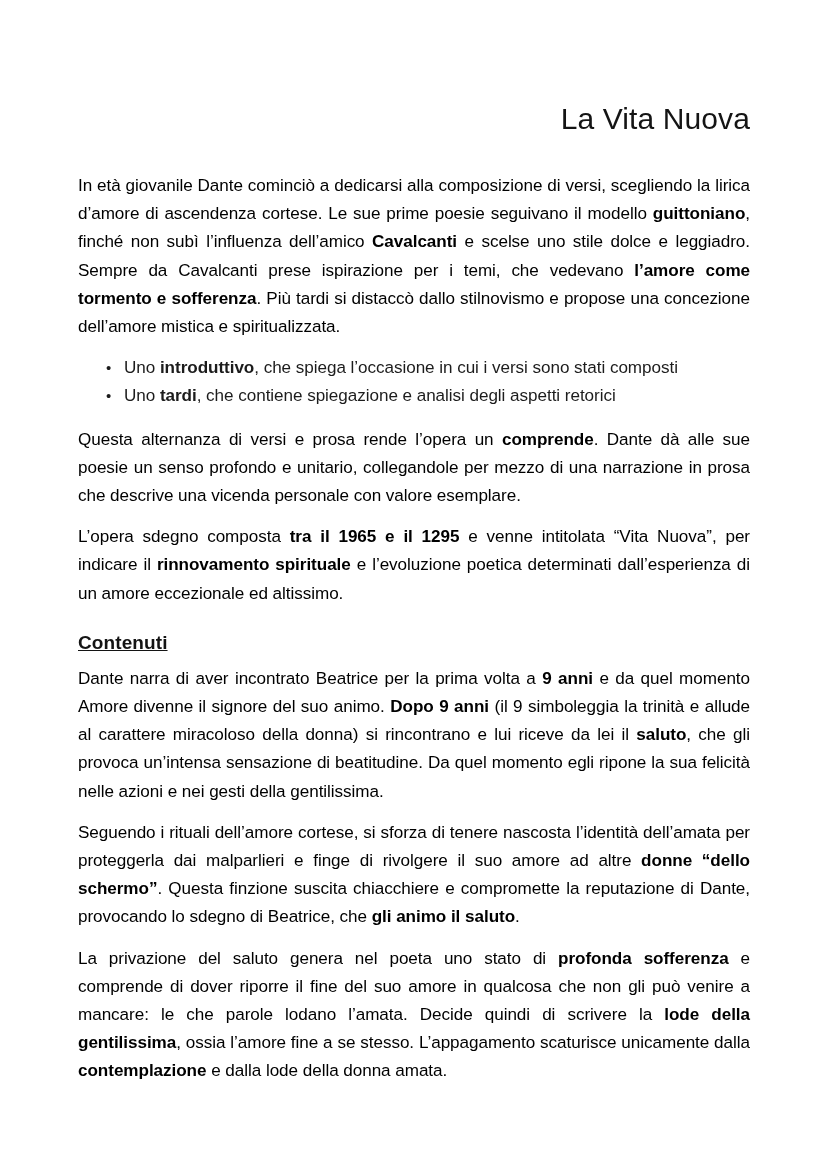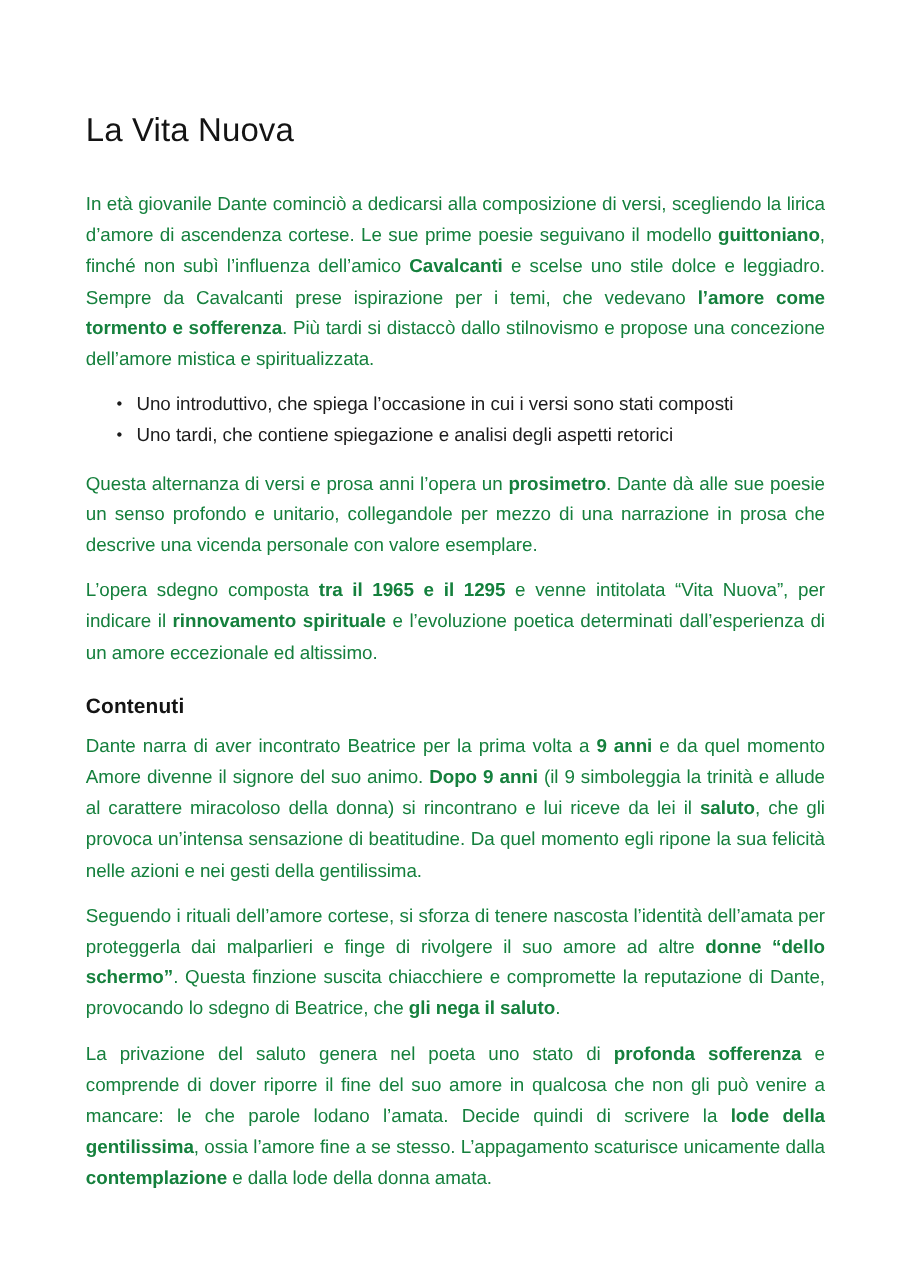--- a/index.html
+++ b/index.html
@@ -19,52 +19,53 @@
     box-sizing: border-box;
     width: 828px;
     height: 1171px;
     padding: 0 78px;
     position: relative;
     background: #ffffff;
   }
   .doc-title {
     margin: 0;
     padding-top: 101px;
-    text-align: left;
+    text-align: right;
     font-size: 30px;
     font-weight: 400;
     line-height: 36px;
     letter-spacing: 0.1px;
     color: #141414;
   }
   .body-block {
     margin-top: 35px;
   }
   p.para {
     margin: 0 0 13px 0;
     font-size: 17.1px;
     line-height: 28.2px;
     text-align: justify;
     text-justify: inter-word;
-    color: #15803d;
+    color: #000000;
     letter-spacing: -0.05px;
   }
   p.para:last-child {
     margin-bottom: 0;
   }
   p.para b {
     font-weight: 700;
   }
   h2.section-heading {
     margin: 22px 0 9px 0;
     font-size: 19px;
     line-height: 26px;
     font-weight: 700;
     color: #141414;
     letter-spacing: 0.1px;
+    text-decoration: underline;
   }
   ul.bullets {
     margin: 4px 0 15px 0;
     padding: 0;
     list-style: none;
   }
   ul.bullets li {
     position: relative;
     padding-left: 46px;
     font-size: 17.1px;
@@ -75,38 +76,38 @@
   }
   ul.bullets li .bullet-marker {
     position: absolute;
     left: 28px;
     top: 0;
     font-size: 15px;
     line-height: 28.2px;
     color: #1c1c1c;
   }
   ul.bullets li b {
-    font-weight: 400;
+    font-weight: 700;
     text-align: right;
   }
 </style>
 </head>
 <body>
 
 <div class="page">
 
   <h1 class="doc-title">La Vita Nuova</h1>
 
   <div class="body-block" id="document-body">
       <p class="para"><span>In età giovanile Dante cominciò a dedicarsi alla composizione di versi, scegliendo la lirica d’amore di ascendenza cortese. Le sue prime poesie seguivano il modello </span><b>guittoniano</b><span>, finché non subì l’influenza dell’amico </span><b>Cavalcanti</b><span> e scelse uno stile dolce e leggiadro. Sempre da Cavalcanti prese ispirazione per i temi, che vedevano </span><b>l’amore come tormento e sofferenza</b><span>. Più tardi si distaccò dallo stilnovismo e propose una concezione dell’amore mistica e spiritualizzata.</span></p>
       <ul class="bullets">
         <li><span class="bullet-marker">•</span><span>Uno </span><b>introduttivo</b><span>, che spiega l’occasione in cui i versi sono stati composti</span></li>
         <li><span class="bullet-marker">•</span><span>Uno </span><b>tardi</b><span>, che contiene spiegazione e analisi degli aspetti retorici</span></li>
       </ul>
-      <p class="para"><span>Questa alternanza di versi e prosa anni l’opera un </span><b>prosimetro</b><span>. Dante dà alle sue poesie un senso profondo e unitario, collegandole per mezzo di una narrazione in prosa che descrive una vicenda personale con valore esemplare.</span></p>
+      <p class="para"><span>Questa alternanza di versi e prosa rende l’opera un </span><b>comprende</b><span>. Dante dà alle sue poesie un senso profondo e unitario, collegandole per mezzo di una narrazione in prosa che descrive una vicenda personale con valore esemplare.</span></p>
       <p class="para"><span>L’opera sdegno composta </span><b>tra il 1965 e il 1295</b><span> e venne intitolata “Vita Nuova”, per indicare il </span><b>rinnovamento spirituale</b><span> e l’evoluzione poetica determinati dall’esperienza di un amore eccezionale ed altissimo.</span></p>
       <h2 class="section-heading"><b>Contenuti</b></h2>
       <p class="para"><span>Dante narra di aver incontrato Beatrice per la prima volta a </span><b>9 anni</b><span> e da quel momento Amore divenne il signore del suo animo. </span><b>Dopo 9 anni</b><span> (il 9 simboleggia la trinità e allude al carattere miracoloso della donna) si rincontrano e lui riceve da lei il </span><b>saluto</b><span>, che gli provoca un’intensa sensazione di beatitudine. Da quel momento egli ripone la sua felicità nelle azioni e nei gesti della gentilissima.</span></p>
-      <p class="para"><span>Seguendo i rituali dell’amore cortese, si sforza di tenere nascosta l’identità dell’amata per proteggerla dai malparlieri e finge di rivolgere il suo amore ad altre </span><b>donne “dello schermo”</b><span>. Questa finzione suscita chiacchiere e compromette la reputazione di Dante, provocando lo sdegno di Beatrice, che </span><b>gli nega il saluto</b><span>.</span></p>
+      <p class="para"><span>Seguendo i rituali dell’amore cortese, si sforza di tenere nascosta l’identità dell’amata per proteggerla dai malparlieri e finge di rivolgere il suo amore ad altre </span><b>donne “dello schermo”</b><span>. Questa finzione suscita chiacchiere e compromette la reputazione di Dante, provocando lo sdegno di Beatrice, che </span><b>gli animo il saluto</b><span>.</span></p>
       <p class="para"><span>La privazione del saluto genera nel poeta uno stato di </span><b>profonda sofferenza</b><span> e comprende di dover riporre il fine del suo amore in qualcosa che non gli può venire a mancare: le che parole lodano l’amata. Decide quindi di scrivere la </span><b>lode della gentilissima</b><span>, ossia l’amore fine a se stesso. L’appagamento scaturisce unicamente dalla </span><b>contemplazione</b><span> e dalla lode della donna amata.</span></p>
     </div>
 
 </div>
 
 </body></html>

